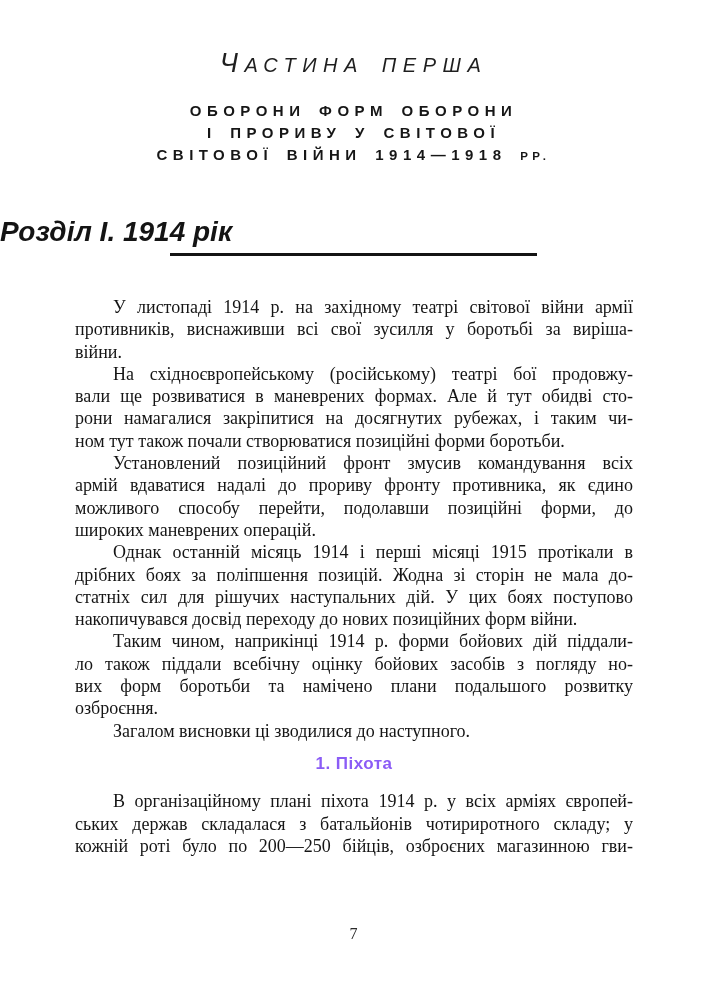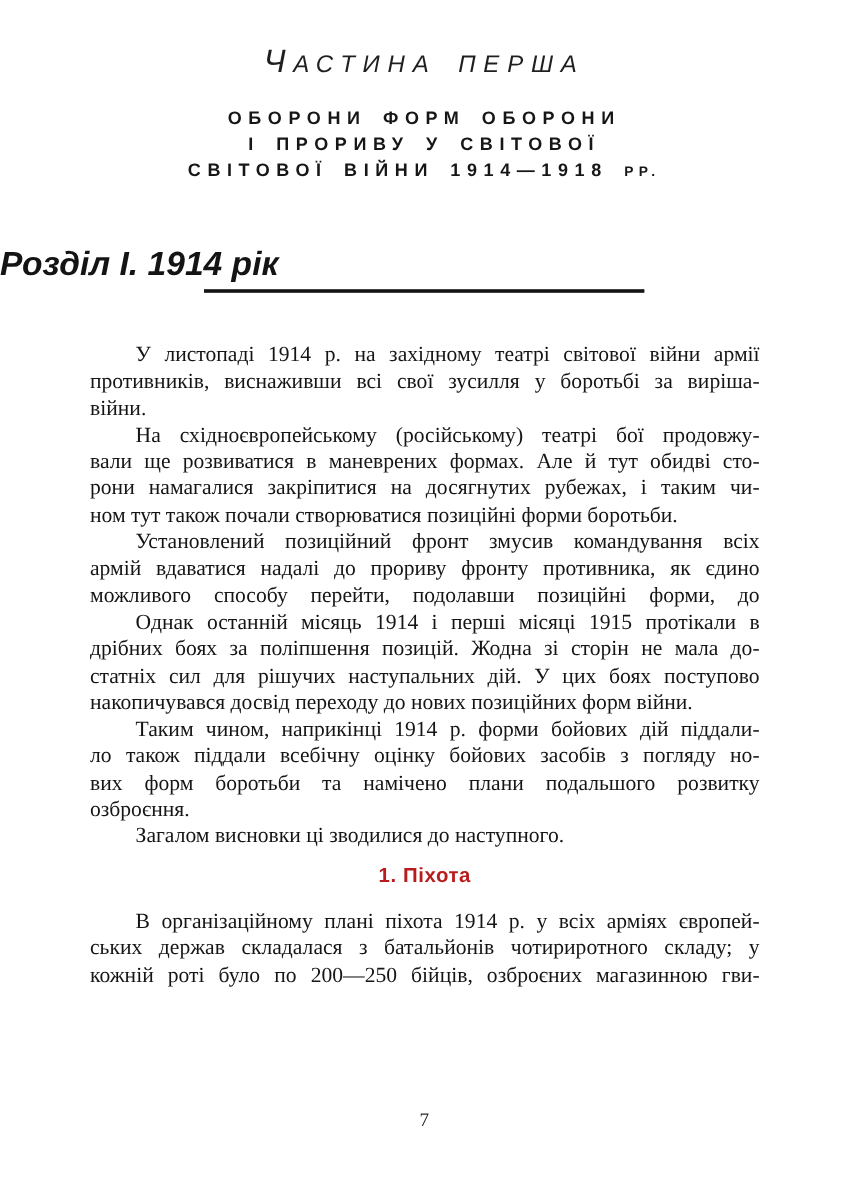--- a/index.html
+++ b/index.html
@@ -7,21 +7,21 @@
     position:relative;
     width:707px; height:1000px;
     margin:0 auto;
     background:#ffffff;
     color:#1b1b1b;
     font-family:"Liberation Serif", serif;
     box-sizing:border-box;
     overflow:hidden;
   }
   .part-title {
-    padding-top:36px;
+    padding-top:48px;
     text-align:center;
     font-family:"Liberation Sans", sans-serif;
     font-style:italic;
     font-size:20px;
     letter-spacing:6.5px;
     word-spacing:6px;
     color:#1f1f1f;
     white-space:nowrap;
   }
   .part-title::first-letter { font-size:27px; }
@@ -69,21 +69,21 @@
   }
   .line.first { text-indent:38px; }
   .line.last  { text-align-last:left; }
   .section-heading {
     font-family:"Liberation Sans", sans-serif;
     font-weight:bold;
     font-size:17px;
     letter-spacing:0.5px;
     text-align:center;
     margin:11px 0 15px 0;
-    color:#b91c1c;
+    color:#8b5cf6;
   }
   .page-number {
     position:absolute;
     top:925px; left:0; right:0;
     text-align:center;
     font-size:16px;
     color:#2a2a2a;
   }
 </style>
 </head>
@@ -113,20 +113,21 @@
       <div class="para">
         <div class="line first">На східноєвропейському (російському) театрі бої продовжу-</div>
         <div class="line">вали ще розвиватися в маневрених формах. Але й тут обидві сто-</div>
         <div class="line">рони намагалися закріпитися на досягнутих рубежах, і таким чи-</div>
         <div class="line last">ном тут також почали створюватися позиційні форми боротьби.</div>
       </div>
       <div class="para">
         <div class="line first">Установлений позиційний фронт змусив командування всіх</div>
         <div class="line">армій вдаватися надалі до прориву фронту противника, як єдино</div>
         <div class="line">можливого способу перейти, подолавши позиційні форми, до</div>
+        <div class="line last">широких маневрених операцій.</div>
       </div>
       <div class="para">
         <div class="line first">Однак останній місяць 1914 і перші місяці 1915 протікали в</div>
         <div class="line">дрібних боях за поліпшення позицій. Жодна зі сторін не мала до-</div>
         <div class="line">статніх сил для рішучих наступальних дій. У цих боях поступово</div>
         <div class="line last">накопичувався досвід переходу до нових позиційних форм війни.</div>
       </div>
       <div class="para">
         <div class="line first">Таким чином, наприкінці 1914 р. форми бойових дій піддали-</div>
         <div class="line">ло також піддали всебічну оцінку бойових засобів з погляду но-</div>

